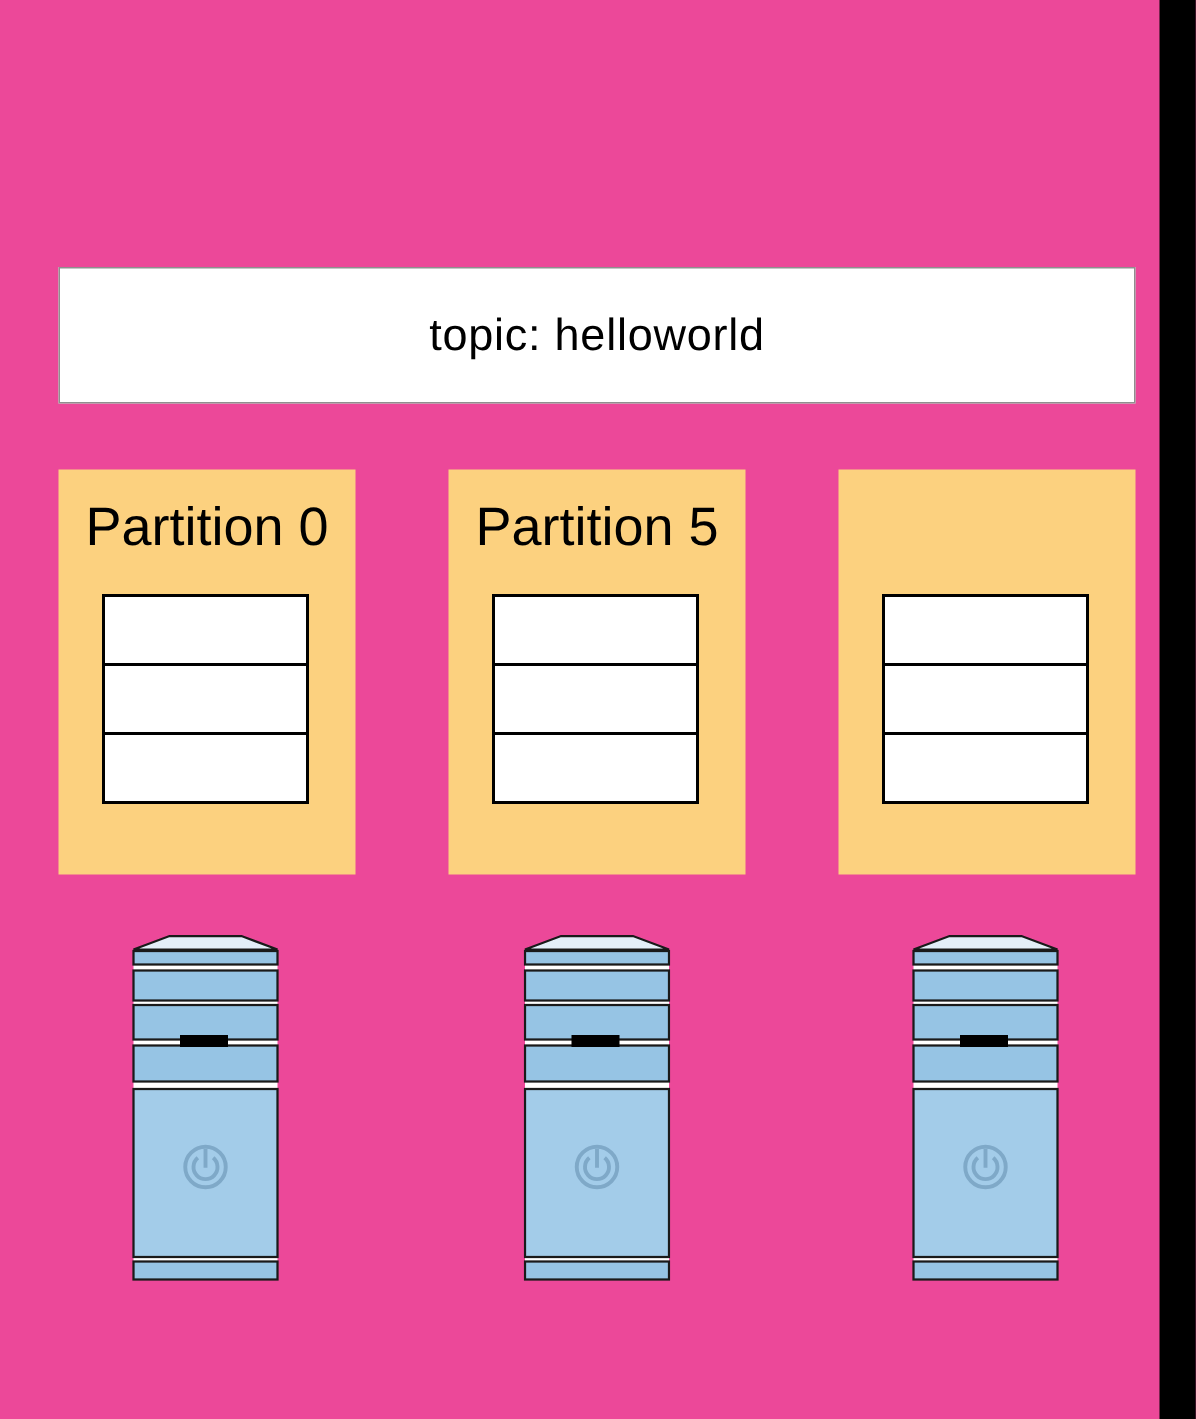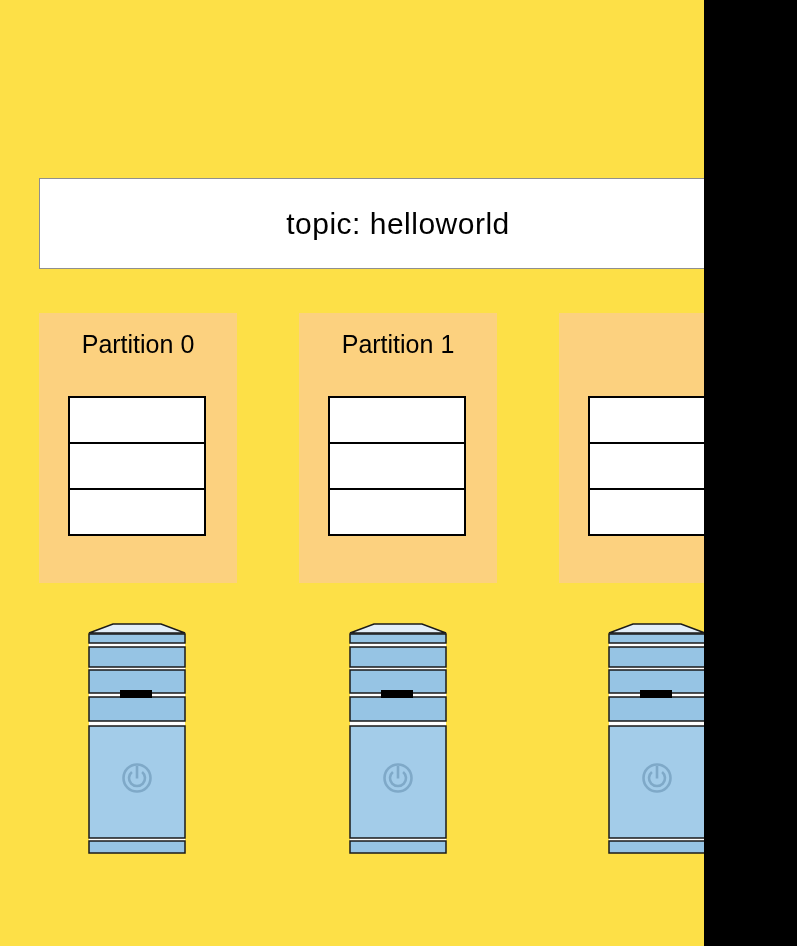--- a/index.html
+++ b/index.html
@@ -2,25 +2,26 @@
 <html><head>
 <meta charset="utf-8">
 <style>
   html, body {
     margin: 0;
     padding: 0;
     background: #000;
   }
   .canvas {
     position: relative;
-    width: 704px;
+    width: 761px;
     height: 946px;
-    background: #fde047;
+    background: #ec4899;
     overflow: hidden;
     font-family: "Liberation Sans", sans-serif;
+    padding-left: 12px;
   }
 
   
   .topic-box {
     position: absolute;
     left: 39px;
     top: 178px;
     width: 718px;
     height: 91px;
     box-sizing: border-box;
@@ -45,21 +46,21 @@
     background: #FCD17F;
     box-sizing: border-box;
   }
   .partition.p0 { left: 39px; }
   .partition.p1 { left: 299px; }
   .partition.p2 { left: 559px; }
 
   .partition-label {
     margin-top: 17px;
     text-align: center;
-    font-size: 25px;
+    font-size: 36px;
     color: #000000;
   }
 
   .msg-table {
     position: absolute;
     left: 29px;
     top: 83px;
     width: 138px;
     height: 140px;
     box-sizing: border-box;
@@ -99,21 +100,21 @@
   <div class="partition p0">
     <div class="partition-label">Partition 0</div>
     <div class="msg-table">
       <div class="msg-row"></div>
       <div class="msg-row"></div>
       <div class="msg-row"></div>
     </div>
   </div>
 
   <div class="partition p1">
-    <div class="partition-label">Partition 1</div>
+    <div class="partition-label">Partition 5</div>
     <div class="msg-table">
       <div class="msg-row"></div>
       <div class="msg-row"></div>
       <div class="msg-row"></div>
     </div>
   </div>
 
   <div class="partition p2">
     <div class="msg-table">
       <div class="msg-row"></div>

